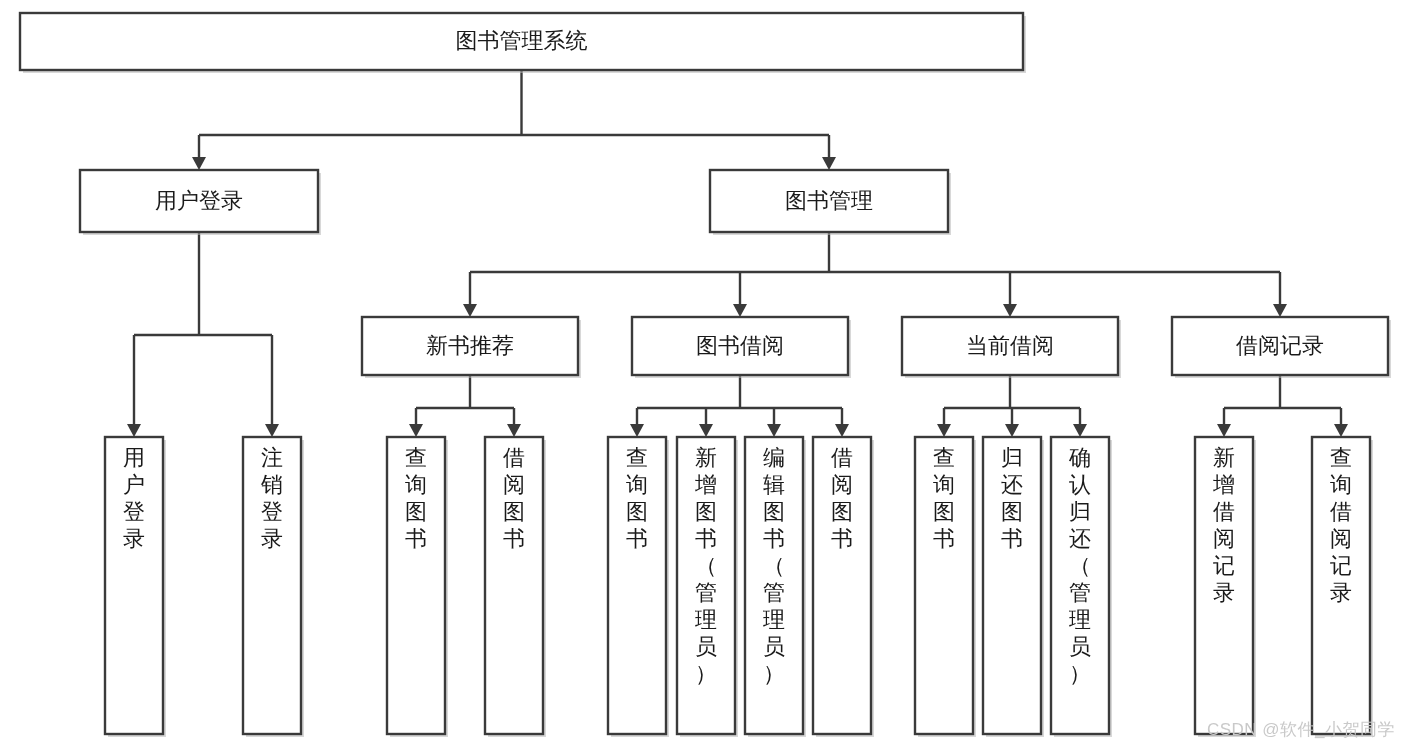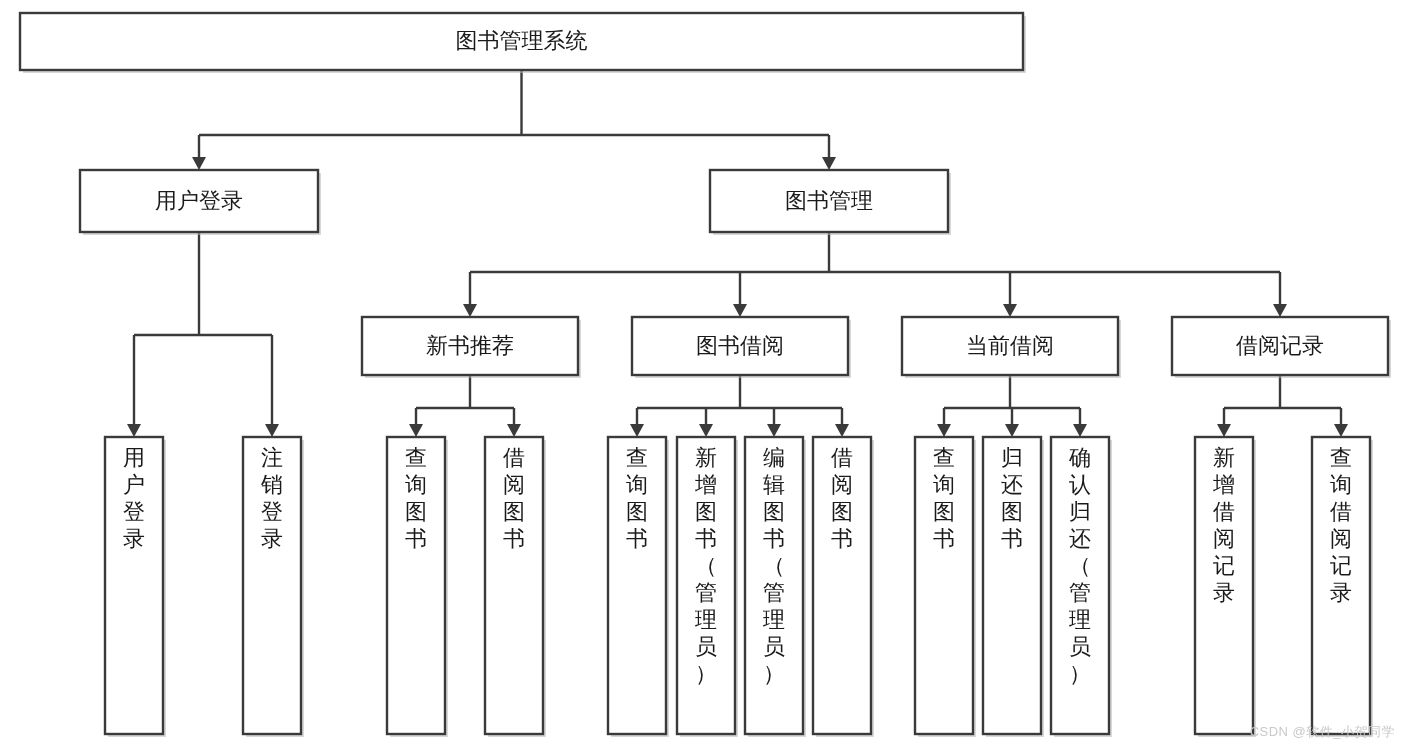--- a/index.html
+++ b/index.html
@@ -50,21 +50,21 @@
     stroke-linecap: butt;
   }
   .arrow-head {
     fill: #3a3a3a;
   }
   .watermark {
     position: absolute;
     right: 10px;
     bottom: 6px;
     font-family: "Liberation Sans", "DejaVu Sans", sans-serif;
-    font-size: 13px;
+    font-size: 17px;
     color: #c9c9c9;
     letter-spacing: 0.5px;
     white-space: nowrap;
     pointer-events: none;
   }
 </style>
 </head>
 <body>
 
 <svg id="diagram" viewBox="0 0 1405 747" xmlns="http://www.w3.org/2000/svg">

